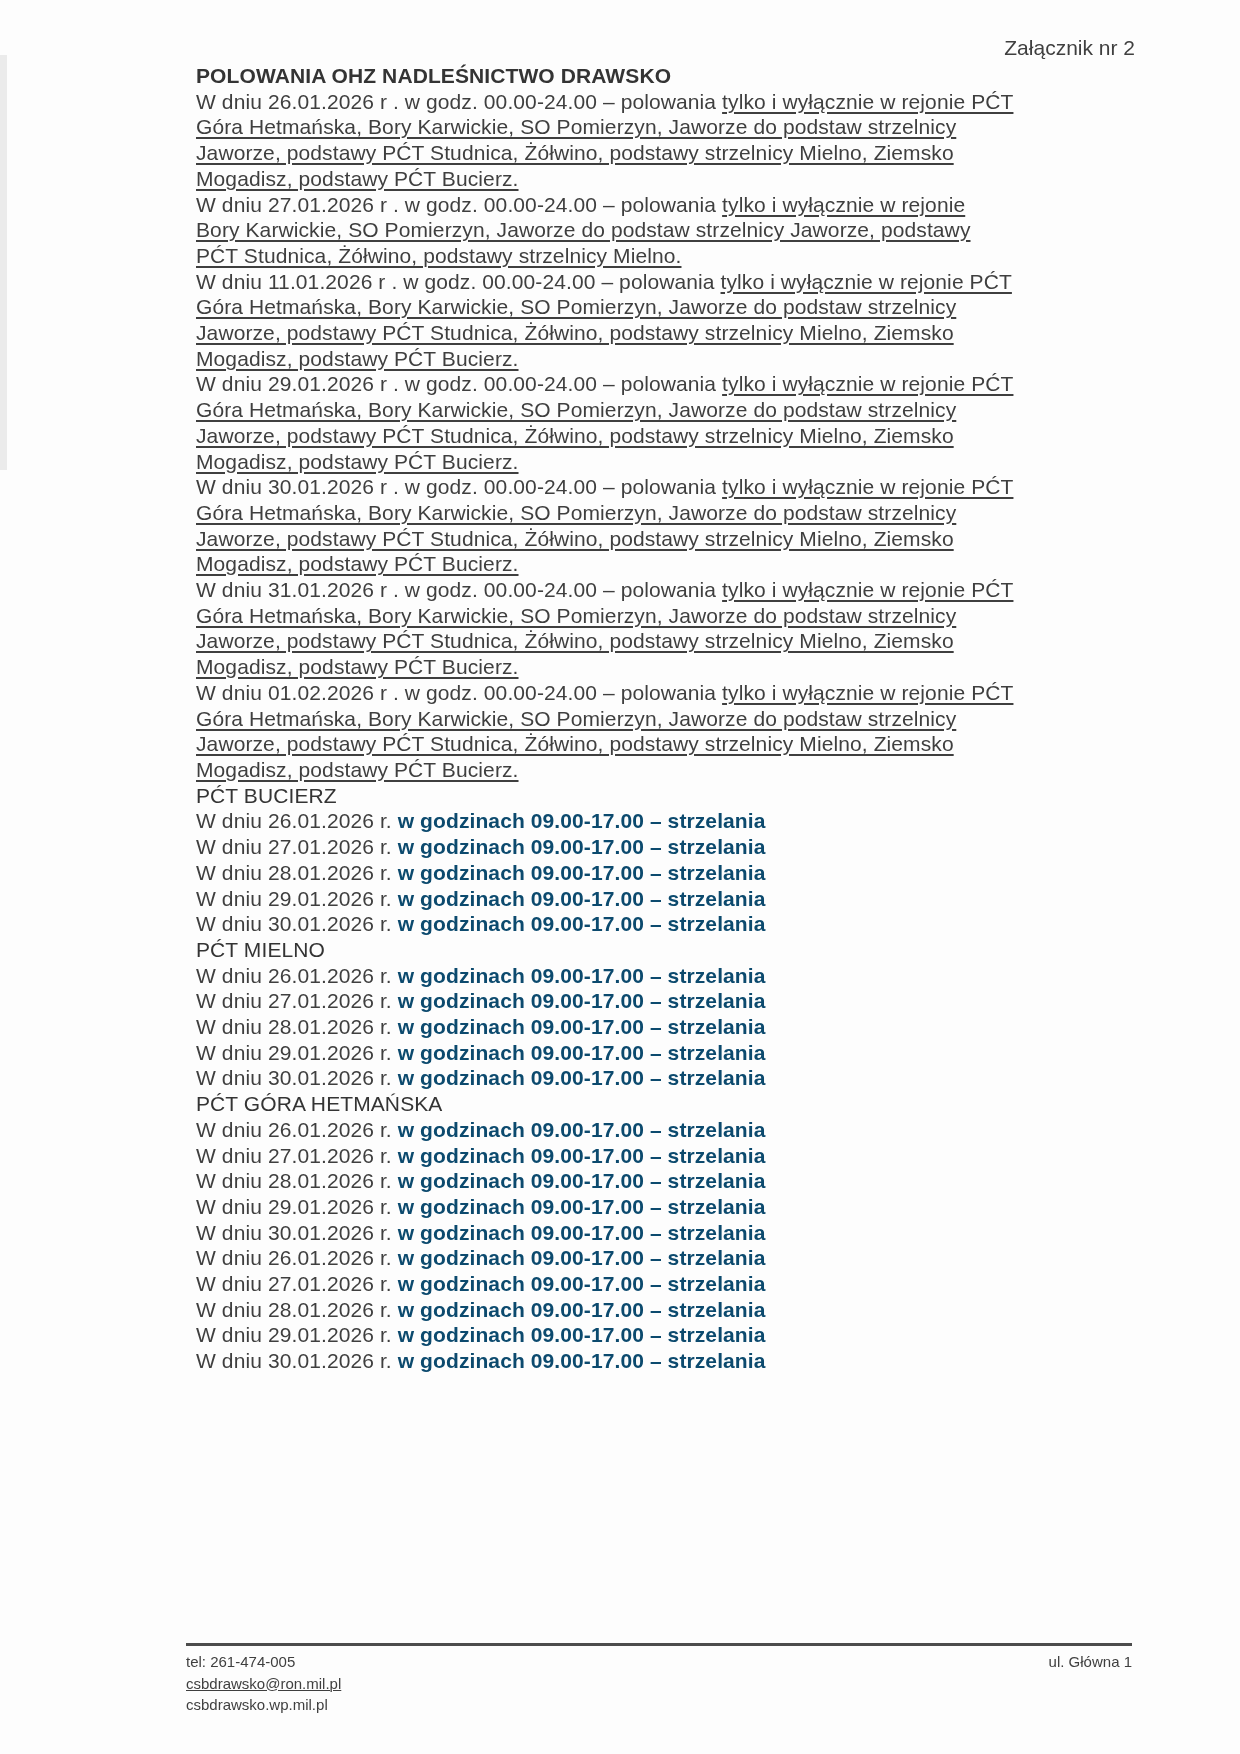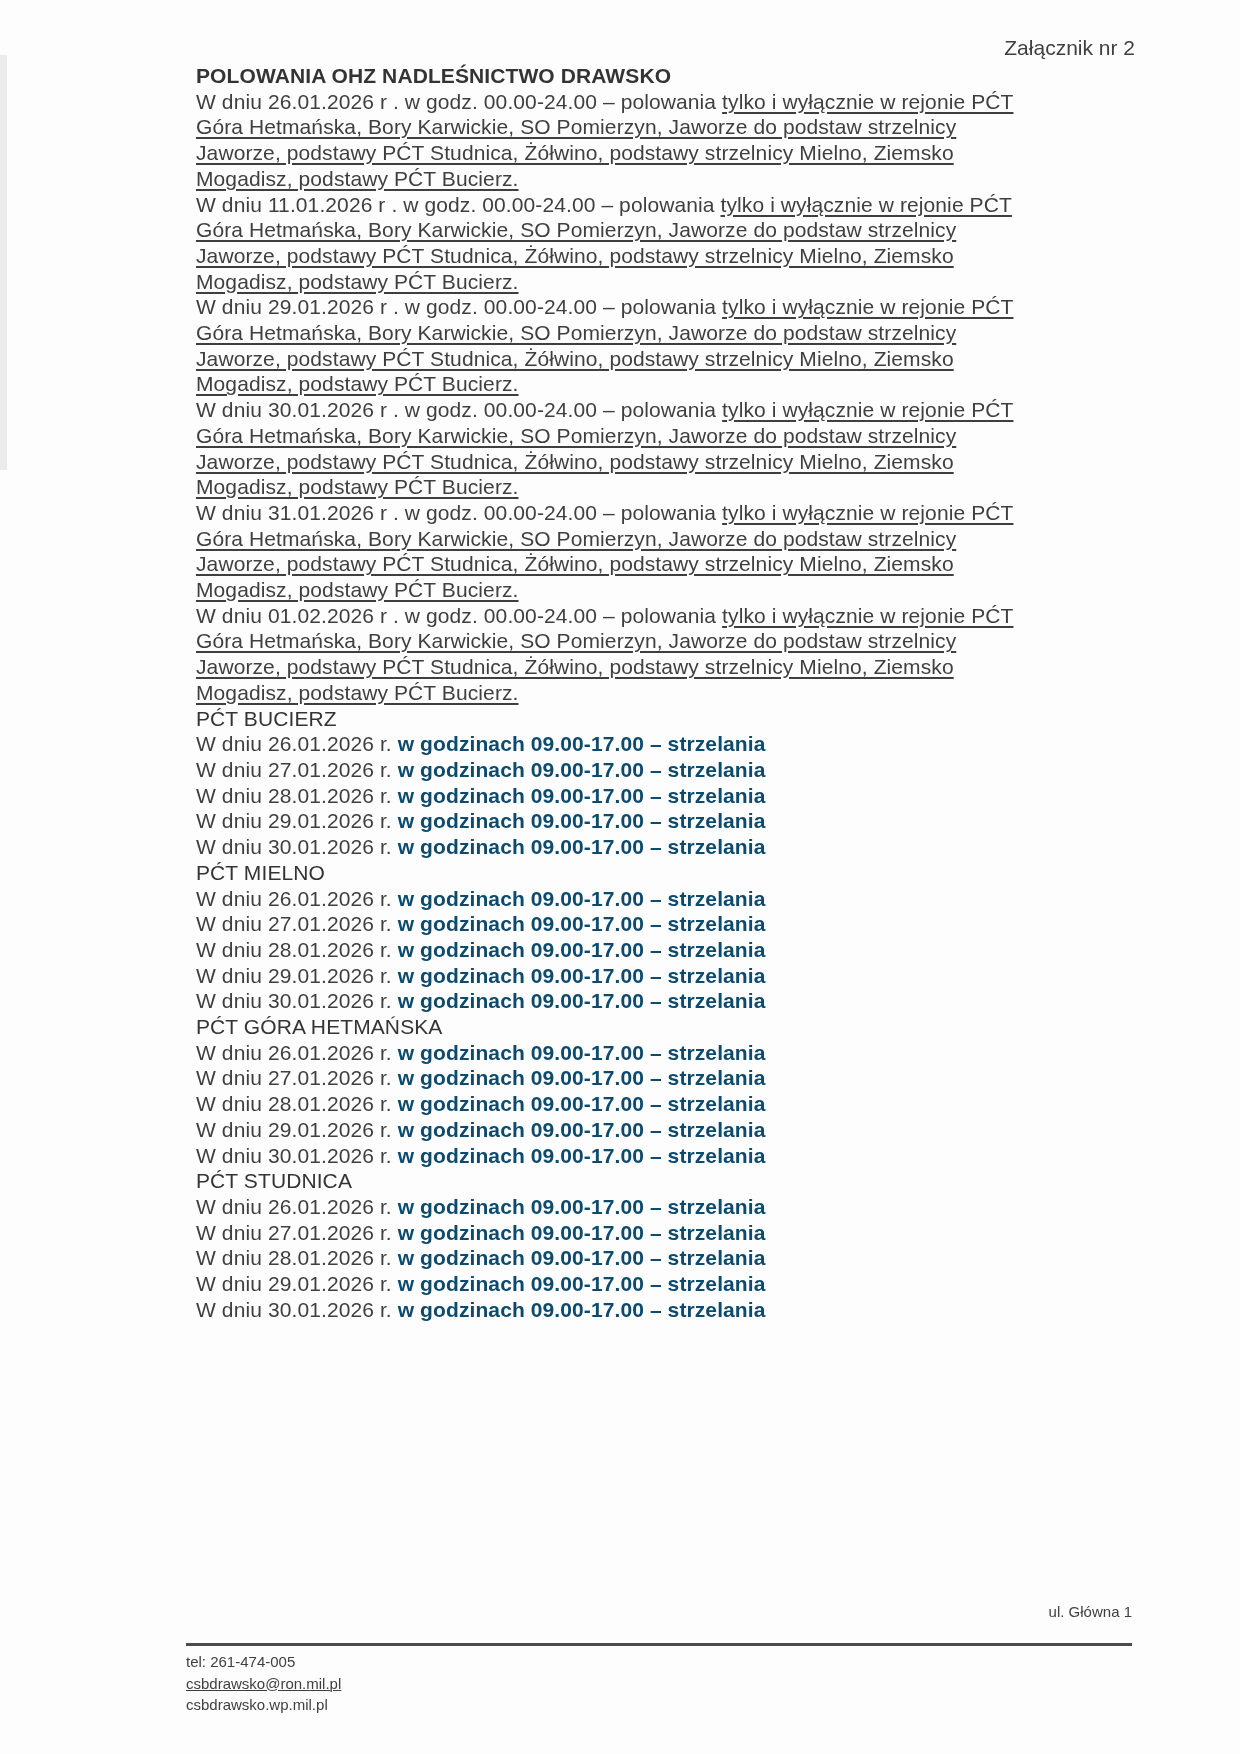--- a/index.html
+++ b/index.html
@@ -65,40 +65,41 @@
     position: absolute;
     left: 186px;
     top: 1651px;
     font-size: 15px;
     line-height: 21.5px;
     color: #3f3f3f;
   }
   .footer-right {
     position: absolute;
     left: 186px;
-    top: 1601px;
+    top: 1651px;
     width: 946px;
     text-align: right;
     font-size: 15px;
     line-height: 21.5px;
     color: #3f3f3f;
   }
   .email { text-decoration: underline; text-decoration-thickness: 1px; }
 </style>
 </head>
 <body>
 
 <div class="scan-artifact-left"></div>
 
 <div class="attachment">Załącznik nr 2</div>
 
 <div class="doc">
   <div class="title">POLOWANIA OHZ NADLEŚNICTWO DRAWSKO</div>
 
   <div class="entry"><span>W dniu 26.01.2026 r . w godz. 00.00-24.00 – polowania </span><span class="u">tylko i wyłącznie w rejonie PĆT Góra Hetmańska, Bory Karwickie, SO Pomierzyn, Jaworze do podstaw strzelnicy Jaworze, podstawy PĆT Studnica, Żółwino, podstawy strzelnicy Mielno, Ziemsko Mogadisz, podstawy PĆT Bucierz.</span></div>
+  <div class="entry"><span>W dniu 27.01.2026 r . w godz. 00.00-24.00 – polowania </span><span class="u">tylko i wyłącznie w rejonie Bory Karwickie, SO Pomierzyn, Jaworze do podstaw strzelnicy Jaworze, podstawy PĆT Studnica, Żółwino, podstawy strzelnicy Mielno.</span></div>
   <div class="entry"><span>W dniu 11.01.2026 r . w godz. 00.00-24.00 – polowania </span><span class="u">tylko i wyłącznie w rejonie PĆT Góra Hetmańska, Bory Karwickie, SO Pomierzyn, Jaworze do podstaw strzelnicy Jaworze, podstawy PĆT Studnica, Żółwino, podstawy strzelnicy Mielno, Ziemsko Mogadisz, podstawy PĆT Bucierz.</span></div>
   <div class="entry"><span>W dniu 29.01.2026 r . w godz. 00.00-24.00 – polowania </span><span class="u">tylko i wyłącznie w rejonie PĆT Góra Hetmańska, Bory Karwickie, SO Pomierzyn, Jaworze do podstaw strzelnicy Jaworze, podstawy PĆT Studnica, Żółwino, podstawy strzelnicy Mielno, Ziemsko Mogadisz, podstawy PĆT Bucierz.</span></div>
   <div class="entry"><span>W dniu 30.01.2026 r . w godz. 00.00-24.00 – polowania </span><span class="u">tylko i wyłącznie w rejonie PĆT Góra Hetmańska, Bory Karwickie, SO Pomierzyn, Jaworze do podstaw strzelnicy Jaworze, podstawy PĆT Studnica, Żółwino, podstawy strzelnicy Mielno, Ziemsko Mogadisz, podstawy PĆT Bucierz.</span></div>
   <div class="entry"><span>W dniu 31.01.2026 r . w godz. 00.00-24.00 – polowania </span><span class="u">tylko i wyłącznie w rejonie PĆT Góra Hetmańska, Bory Karwickie, SO Pomierzyn, Jaworze do podstaw strzelnicy Jaworze, podstawy PĆT Studnica, Żółwino, podstawy strzelnicy Mielno, Ziemsko Mogadisz, podstawy PĆT Bucierz.</span></div>
   <div class="entry"><span>W dniu 01.02.2026 r . w godz. 00.00-24.00 – polowania </span><span class="u">tylko i wyłącznie w rejonie PĆT Góra Hetmańska, Bory Karwickie, SO Pomierzyn, Jaworze do podstaw strzelnicy Jaworze, podstawy PĆT Studnica, Żółwino, podstawy strzelnicy Mielno, Ziemsko Mogadisz, podstawy PĆT Bucierz.</span></div>
 
   <div class="sec-heading">PĆT BUCIERZ</div>
   <div class="entry"><span>W dniu 26.01.2026 r. </span><span class="b">w godzinach 09.00-17.00 – strzelania</span></div>
   <div class="entry"><span>W dniu 27.01.2026 r. </span><span class="b">w godzinach 09.00-17.00 – strzelania</span></div>
   <div class="entry"><span>W dniu 28.01.2026 r. </span><span class="b">w godzinach 09.00-17.00 – strzelania</span></div>
@@ -112,21 +113,20 @@
   <div class="entry"><span>W dniu 29.01.2026 r. </span><span class="b">w godzinach 09.00-17.00 – strzelania</span></div>
   <div class="entry"><span>W dniu 30.01.2026 r. </span><span class="b">w godzinach 09.00-17.00 – strzelania</span></div>
 
   <div class="sec-heading">PĆT GÓRA HETMAŃSKA</div>
   <div class="entry"><span>W dniu 26.01.2026 r. </span><span class="b">w godzinach 09.00-17.00 – strzelania</span></div>
   <div class="entry"><span>W dniu 27.01.2026 r. </span><span class="b">w godzinach 09.00-17.00 – strzelania</span></div>
   <div class="entry"><span>W dniu 28.01.2026 r. </span><span class="b">w godzinach 09.00-17.00 – strzelania</span></div>
   <div class="entry"><span>W dniu 29.01.2026 r. </span><span class="b">w godzinach 09.00-17.00 – strzelania</span></div>
   <div class="entry"><span>W dniu 30.01.2026 r. </span><span class="b">w godzinach 09.00-17.00 – strzelania</span></div>
 
-  <div class="sec-heading">PĆT STUDNICA</div>
   <div class="entry"><span>W dniu 26.01.2026 r. </span><span class="b">w godzinach 09.00-17.00 – strzelania</span></div>
   <div class="entry"><span>W dniu 27.01.2026 r. </span><span class="b">w godzinach 09.00-17.00 – strzelania</span></div>
   <div class="entry"><span>W dniu 28.01.2026 r. </span><span class="b">w godzinach 09.00-17.00 – strzelania</span></div>
   <div class="entry"><span>W dniu 29.01.2026 r. </span><span class="b">w godzinach 09.00-17.00 – strzelania</span></div>
   <div class="entry"><span>W dniu 30.01.2026 r. </span><span class="b">w godzinach 09.00-17.00 – strzelania</span></div>
 </div>
 
 <div class="footer-rule"></div>
 <div class="footer-left">
   <div>tel: 261-474-005</div>

